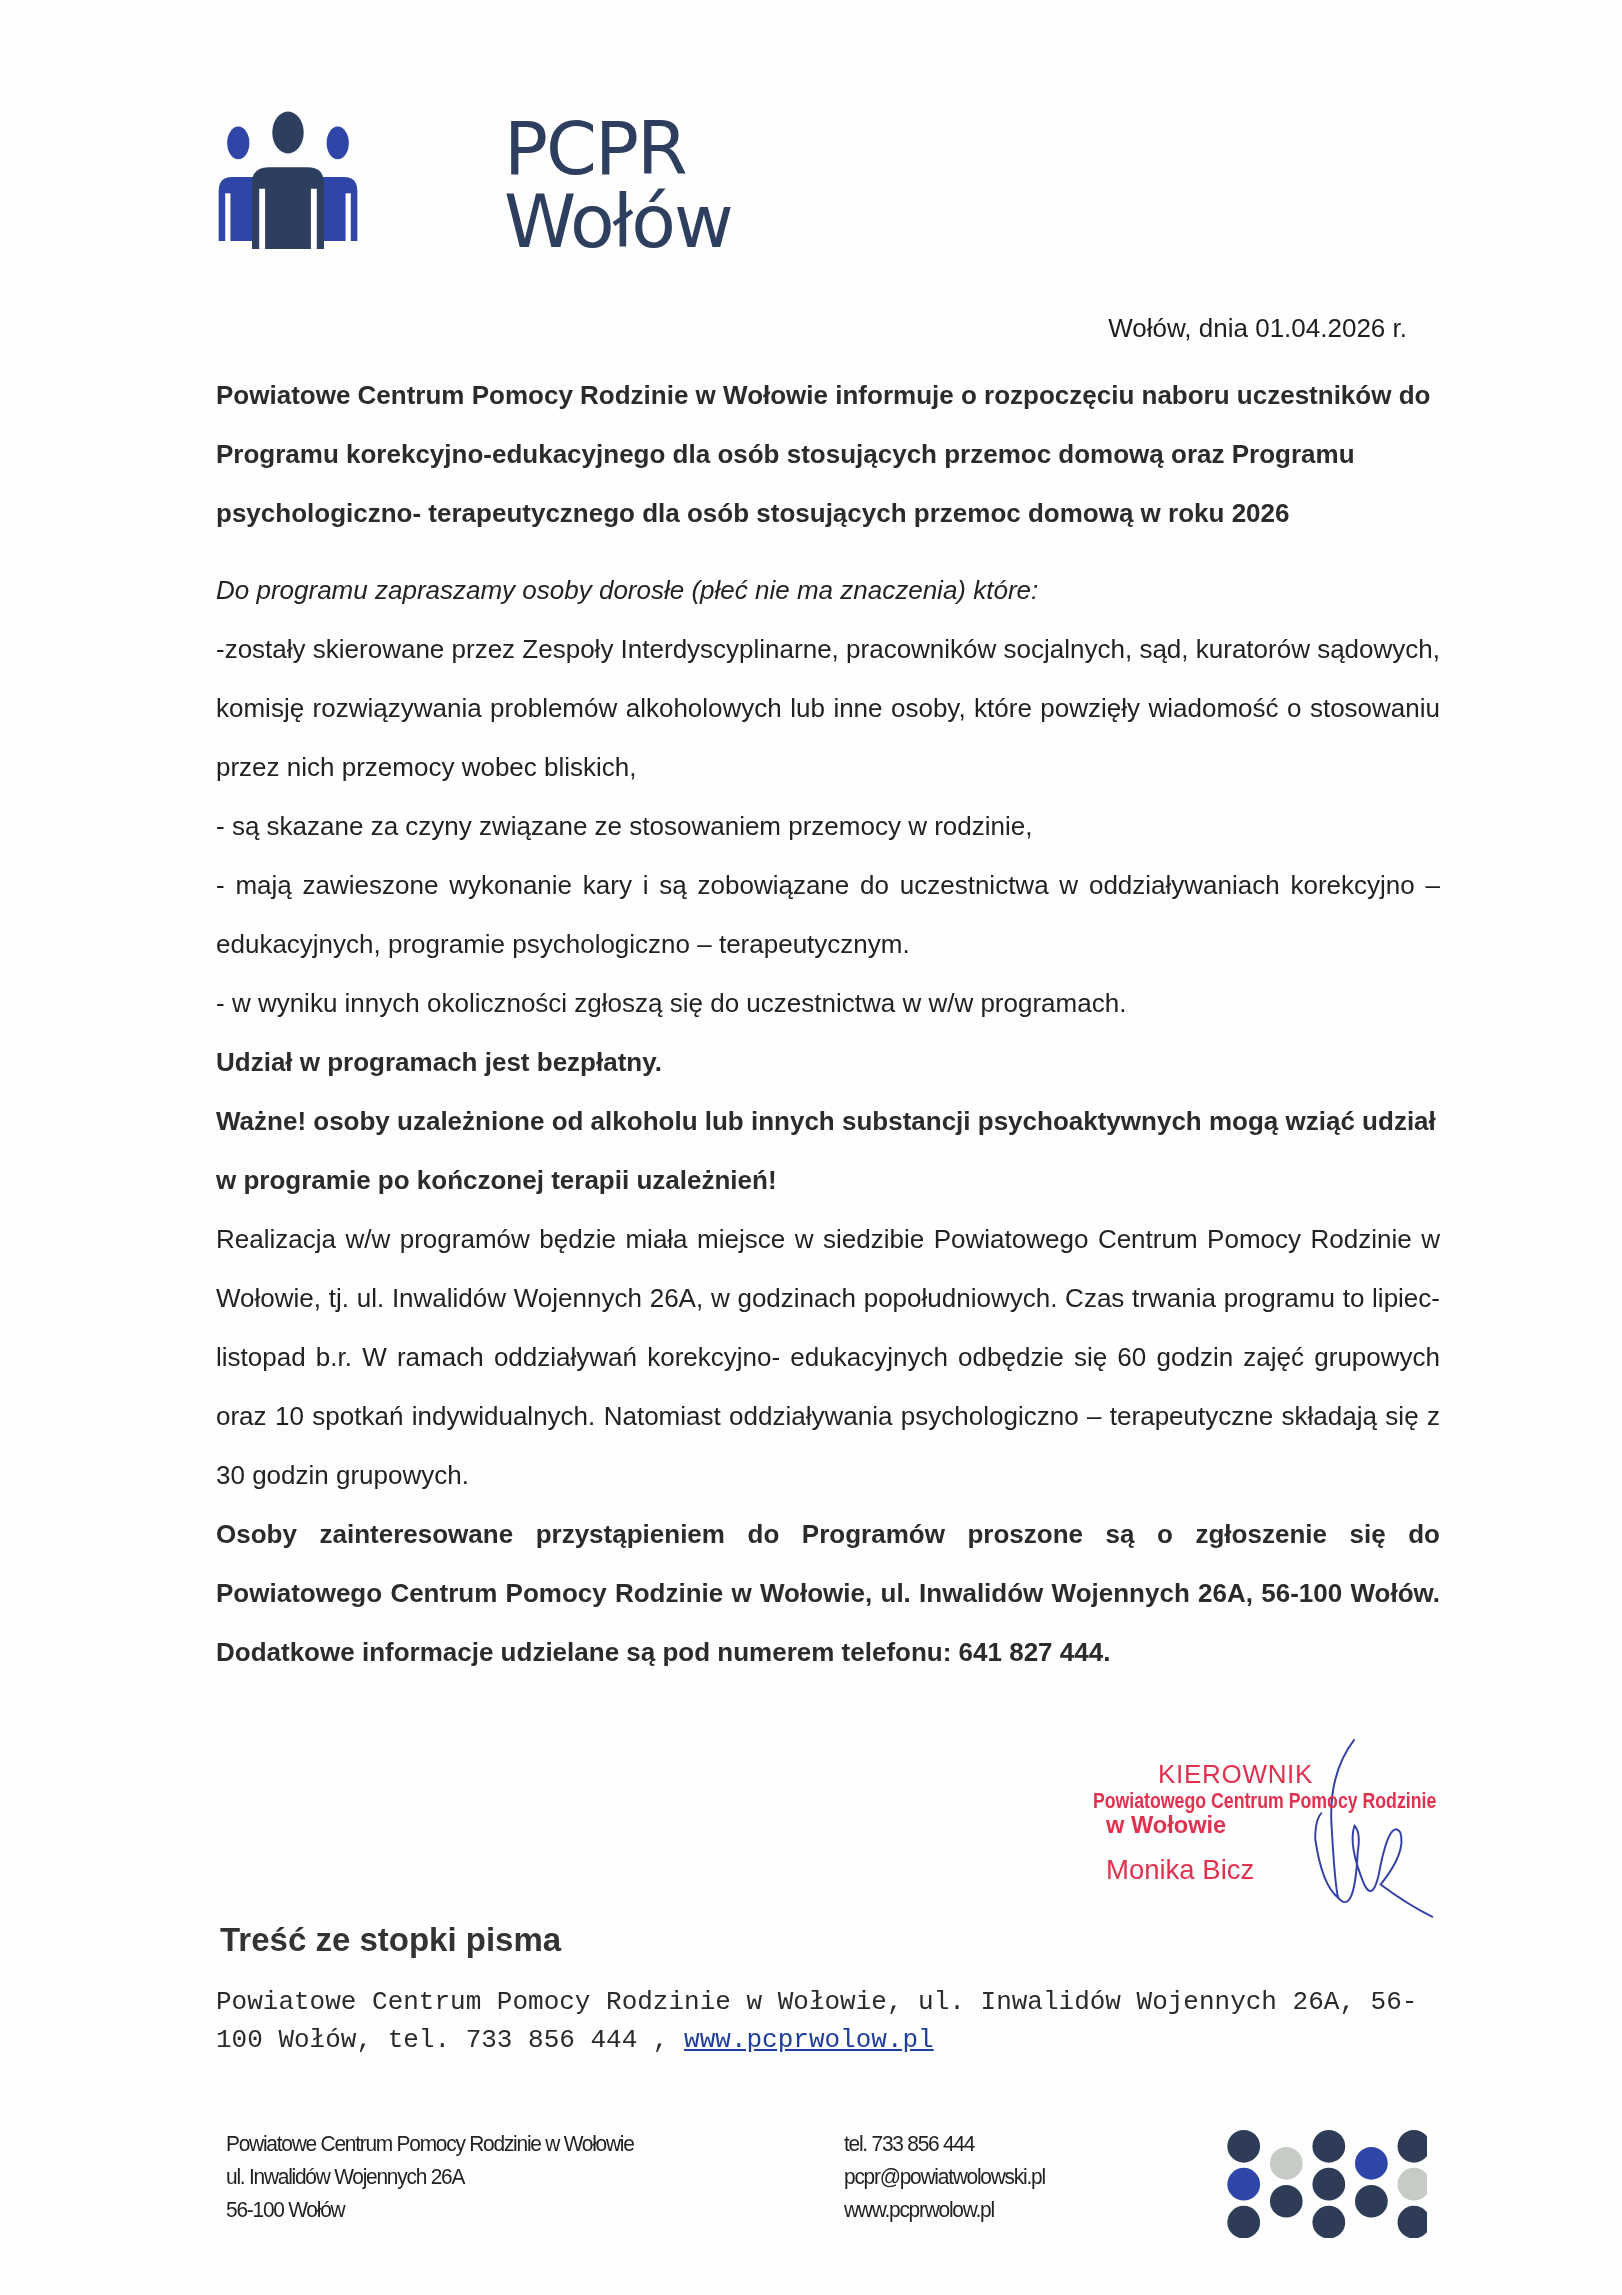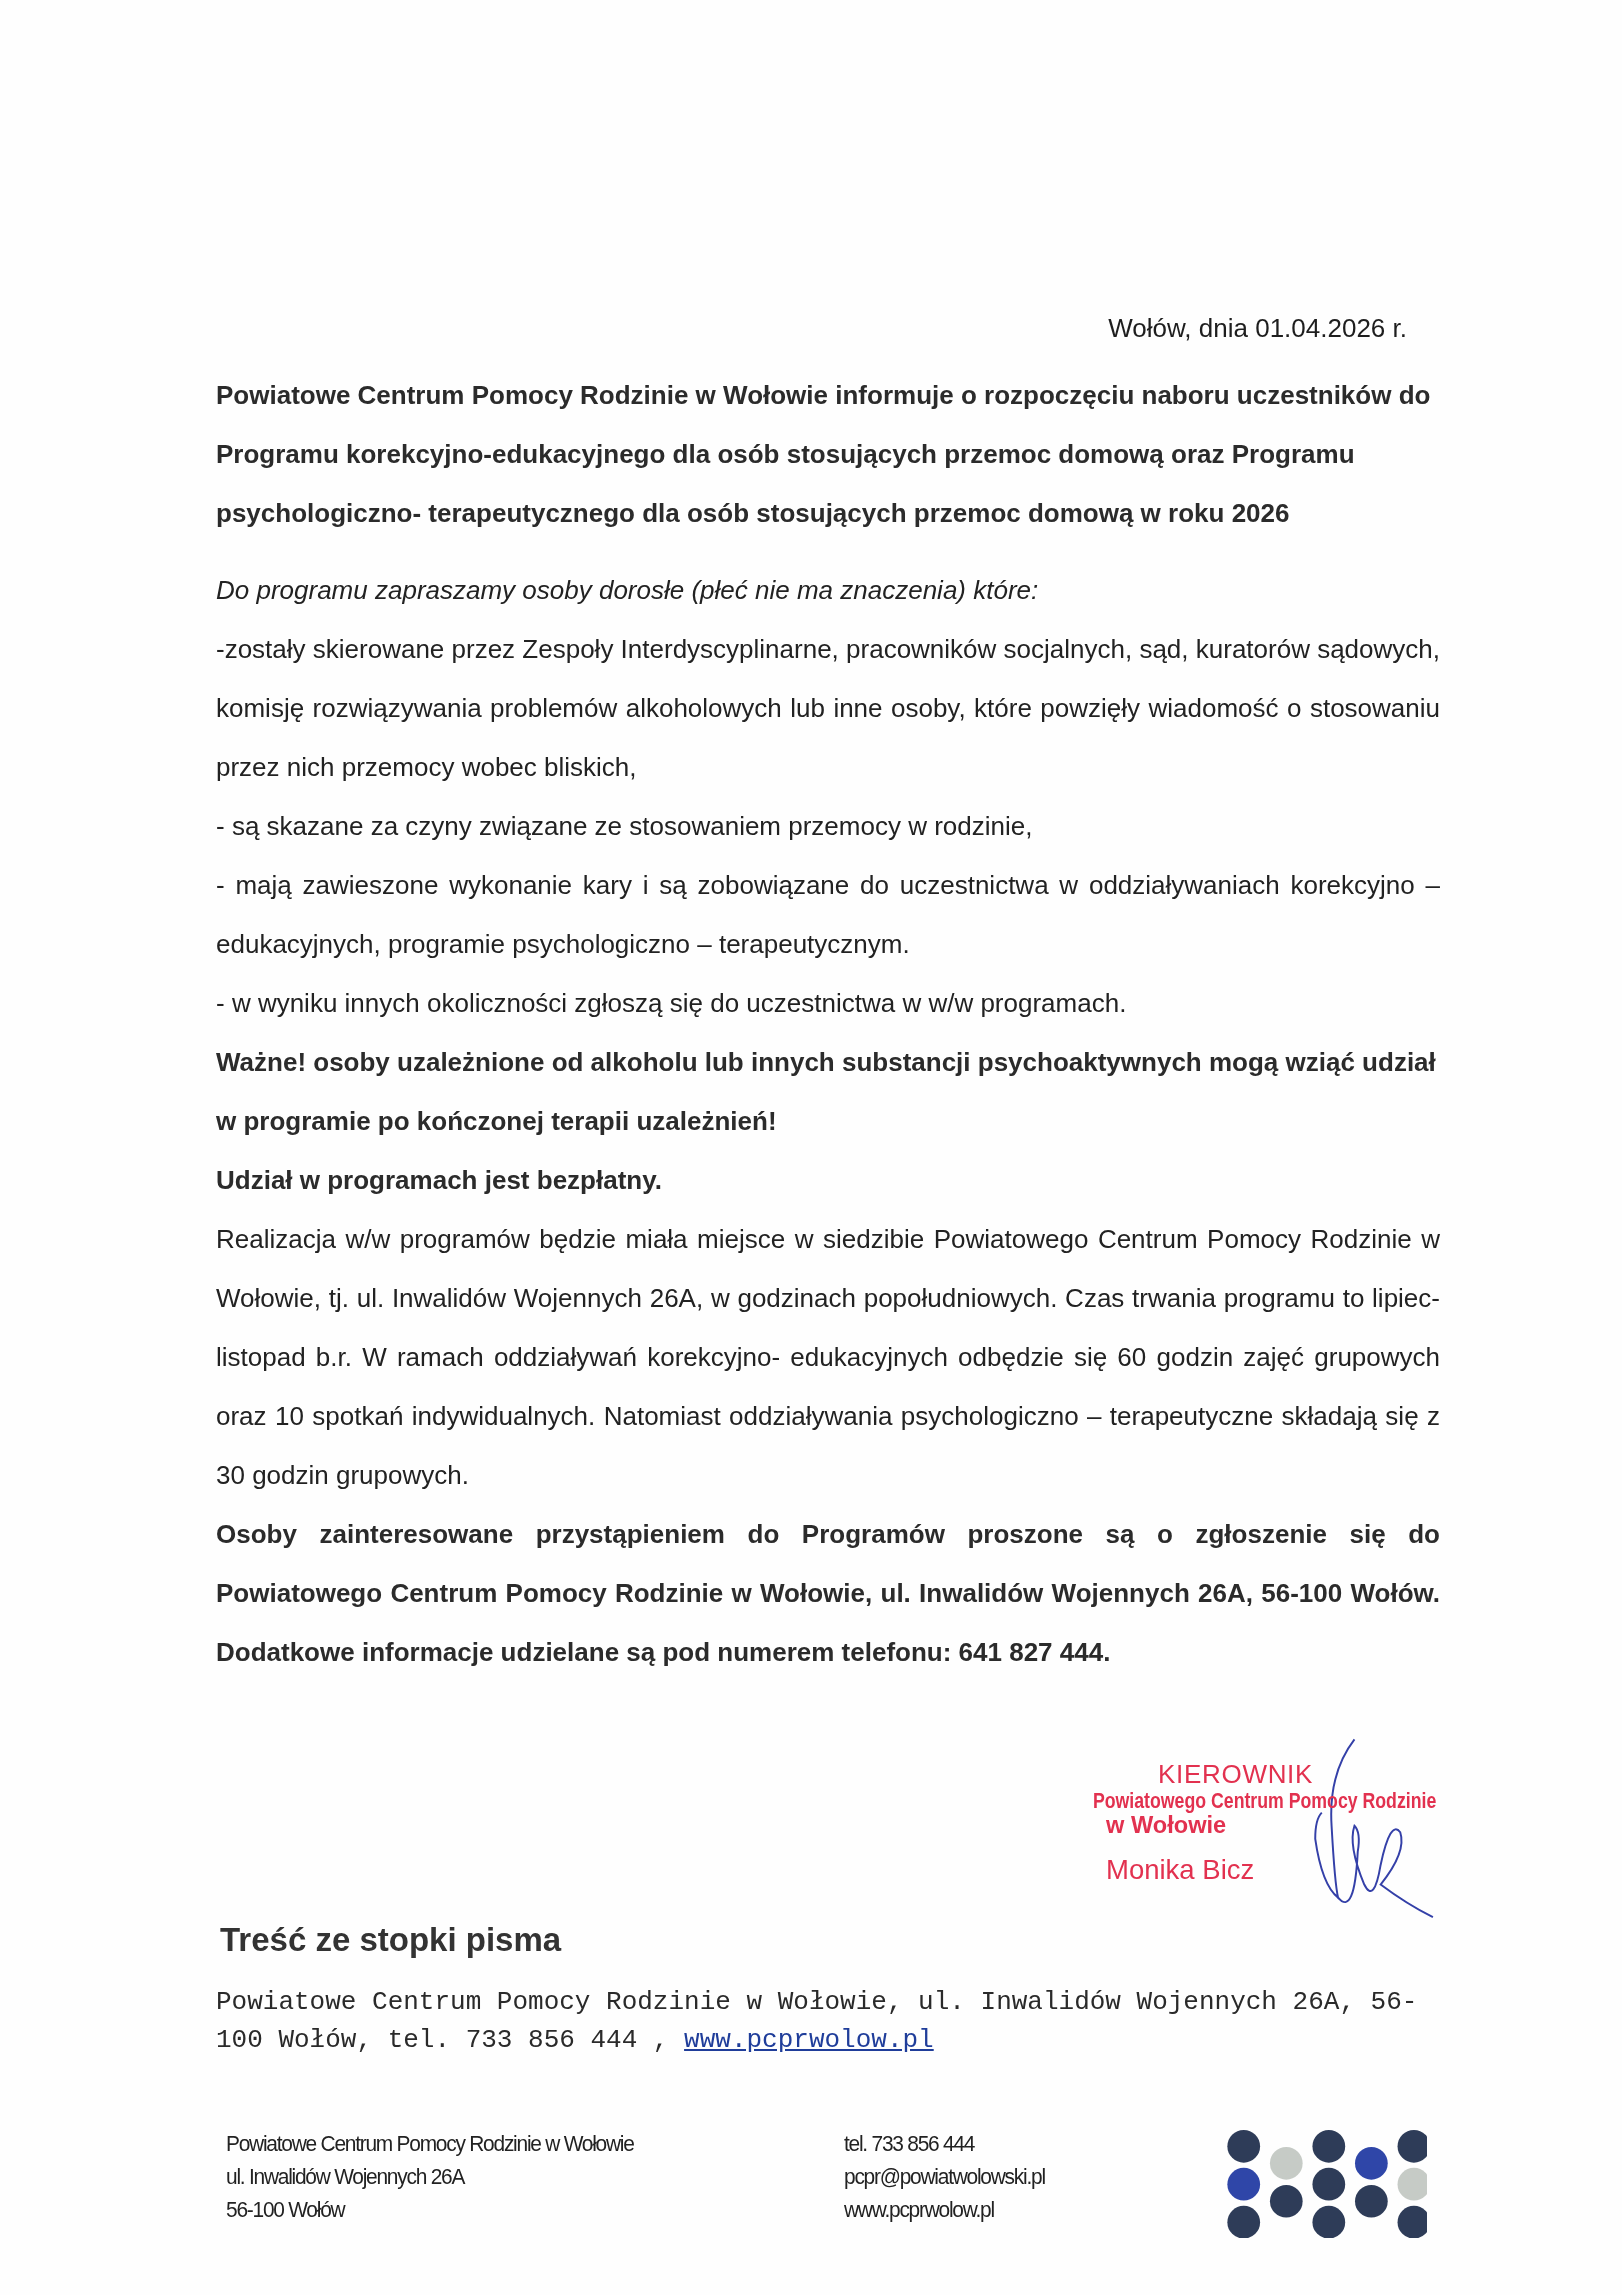--- a/index.html
+++ b/index.html
@@ -40,33 +40,54 @@
                 letter-spacing: -1.3px; transform: scaleX(0.95); transform-origin: left top; }
   .lh-left { left: 226px; }
   .lh-mid { left: 844px; }
   .dots { position: absolute; left: 1211px; top: 2120px; width: 216px; height: 118px; }
 </style>
 </head>
 <body>
 
 <div class="page">
 
+  <div class="logo">
+    <svg class="logo-mark" viewBox="0 0 220 240">
+
+      <ellipse cx="34" cy="58" rx="17" ry="25" fill="#2f46a8"></ellipse>
+      <path d="M4 132 Q4 110 24 110 L60 110 L60 208 L4 208 Z" fill="#2f46a8"></path>
+      <rect x="14" y="135" width="8" height="73" fill="#fff"></rect>
+
+      <ellipse cx="186" cy="58" rx="17" ry="25" fill="#2f46a8"></ellipse>
+      <path d="M160 110 L196 110 Q216 110 216 132 L216 208 L160 208 Z" fill="#2f46a8"></path>
+      <rect x="198" y="135" width="8" height="73" fill="#fff"></rect>
+
+      <ellipse cx="110" cy="42" rx="24" ry="32" fill="#2d3e5e"></ellipse>
+      <path d="M55 120 Q55 95 80 95 L140 95 Q165 95 165 120 L165 220 L55 220 Z" fill="#2d3e5e"></path>
+      <rect x="66" y="128" width="9" height="92" fill="#fff"></rect>
+      <rect x="145" y="128" width="9" height="92" fill="#fff"></rect>
+    </svg>
+    <div class="logo-text">
+      <span class="l1">PCPR</span>
+      <span class="l2">Wołów</span>
+    </div>
+  </div>
 
   <div class="date">Wołów, dnia 01.04.2026 r.</div>
 
   <div class="content">
     <p class="bold">Powiatowe Centrum Pomocy Rodzinie w Wołowie informuje o rozpoczęciu naboru uczestników do Programu korekcyjno-edukacyjnego dla osób stosujących przemoc domową oraz Programu psychologiczno- terapeutycznego dla osób stosujących przemoc domową w roku 2026</p>
     <div class="gap"></div>
     <p class="intro">Do programu zapraszamy osoby dorosłe (płeć nie ma znaczenia) które:</p>
     <p class="justify">-zostały skierowane przez Zespoły Interdyscyplinarne, pracowników socjalnych, sąd, kuratorów sądowych, komisję rozwiązywania problemów alkoholowych lub inne osoby, które powzięły wiadomość o stosowaniu przez nich przemocy wobec bliskich,</p>
     <p>- są skazane za czyny związane ze stosowaniem przemocy w rodzinie,</p>
     <p class="justify">- mają zawieszone wykonanie kary i są  zobowiązane  do uczestnictwa w oddziaływaniach korekcyjno – edukacyjnych, programie psychologiczno – terapeutycznym.</p>
     <p>- w wyniku innych okoliczności zgłoszą się do uczestnictwa w w/w programach.</p>
+    <p class="bold">Udział w programach jest bezpłatny.</p>
     <p class="bold">Ważne! osoby uzależnione od alkoholu lub innych substancji psychoaktywnych mogą wziąć udział w programie po kończonej terapii uzależnień!</p>
-    <p class="bold">Udział w programach jest bezpłatny.</p>
     <p class="justify">Realizacja w/w programów będzie miała miejsce w siedzibie Powiatowego Centrum Pomocy Rodzinie w Wołowie, tj. ul. Inwalidów Wojennych 26A, w godzinach popołudniowych. Czas trwania programu to lipiec-listopad b.r. W ramach oddziaływań korekcyjno- edukacyjnych odbędzie się 60 godzin zajęć grupowych oraz 10 spotkań indywidualnych. Natomiast oddziaływania psychologiczno – terapeutyczne składają się z 30 godzin grupowych.</p>
     <p class="bold justify">Osoby zainteresowane przystąpieniem do Programów proszone są o zgłoszenie się do Powiatowego Centrum Pomocy Rodzinie w Wołowie, ul. Inwalidów Wojennych 26A, 56-100 Wołów. Dodatkowe informacje udzielane są pod numerem telefonu: 641 827 444.</p>
   </div>
 
   <svg class="signature" viewBox="0 0 260 310">
     <path d="M120 8 Q80 60 85 140 Q90 230 95 250 Q70 230 60 160 Q60 130 70 120" fill="none" stroke="#3440a8" stroke-width="3"></path>
     <path d="M95 250 Q120 280 125 180 Q130 150 120 140 Q110 170 135 230 Q150 260 160 200 Q175 130 190 150 Q200 180 160 230 Q200 260 240 280" fill="none" stroke="#3440a8" stroke-width="3"></path>
   </svg>
 
   <div class="stamp">

